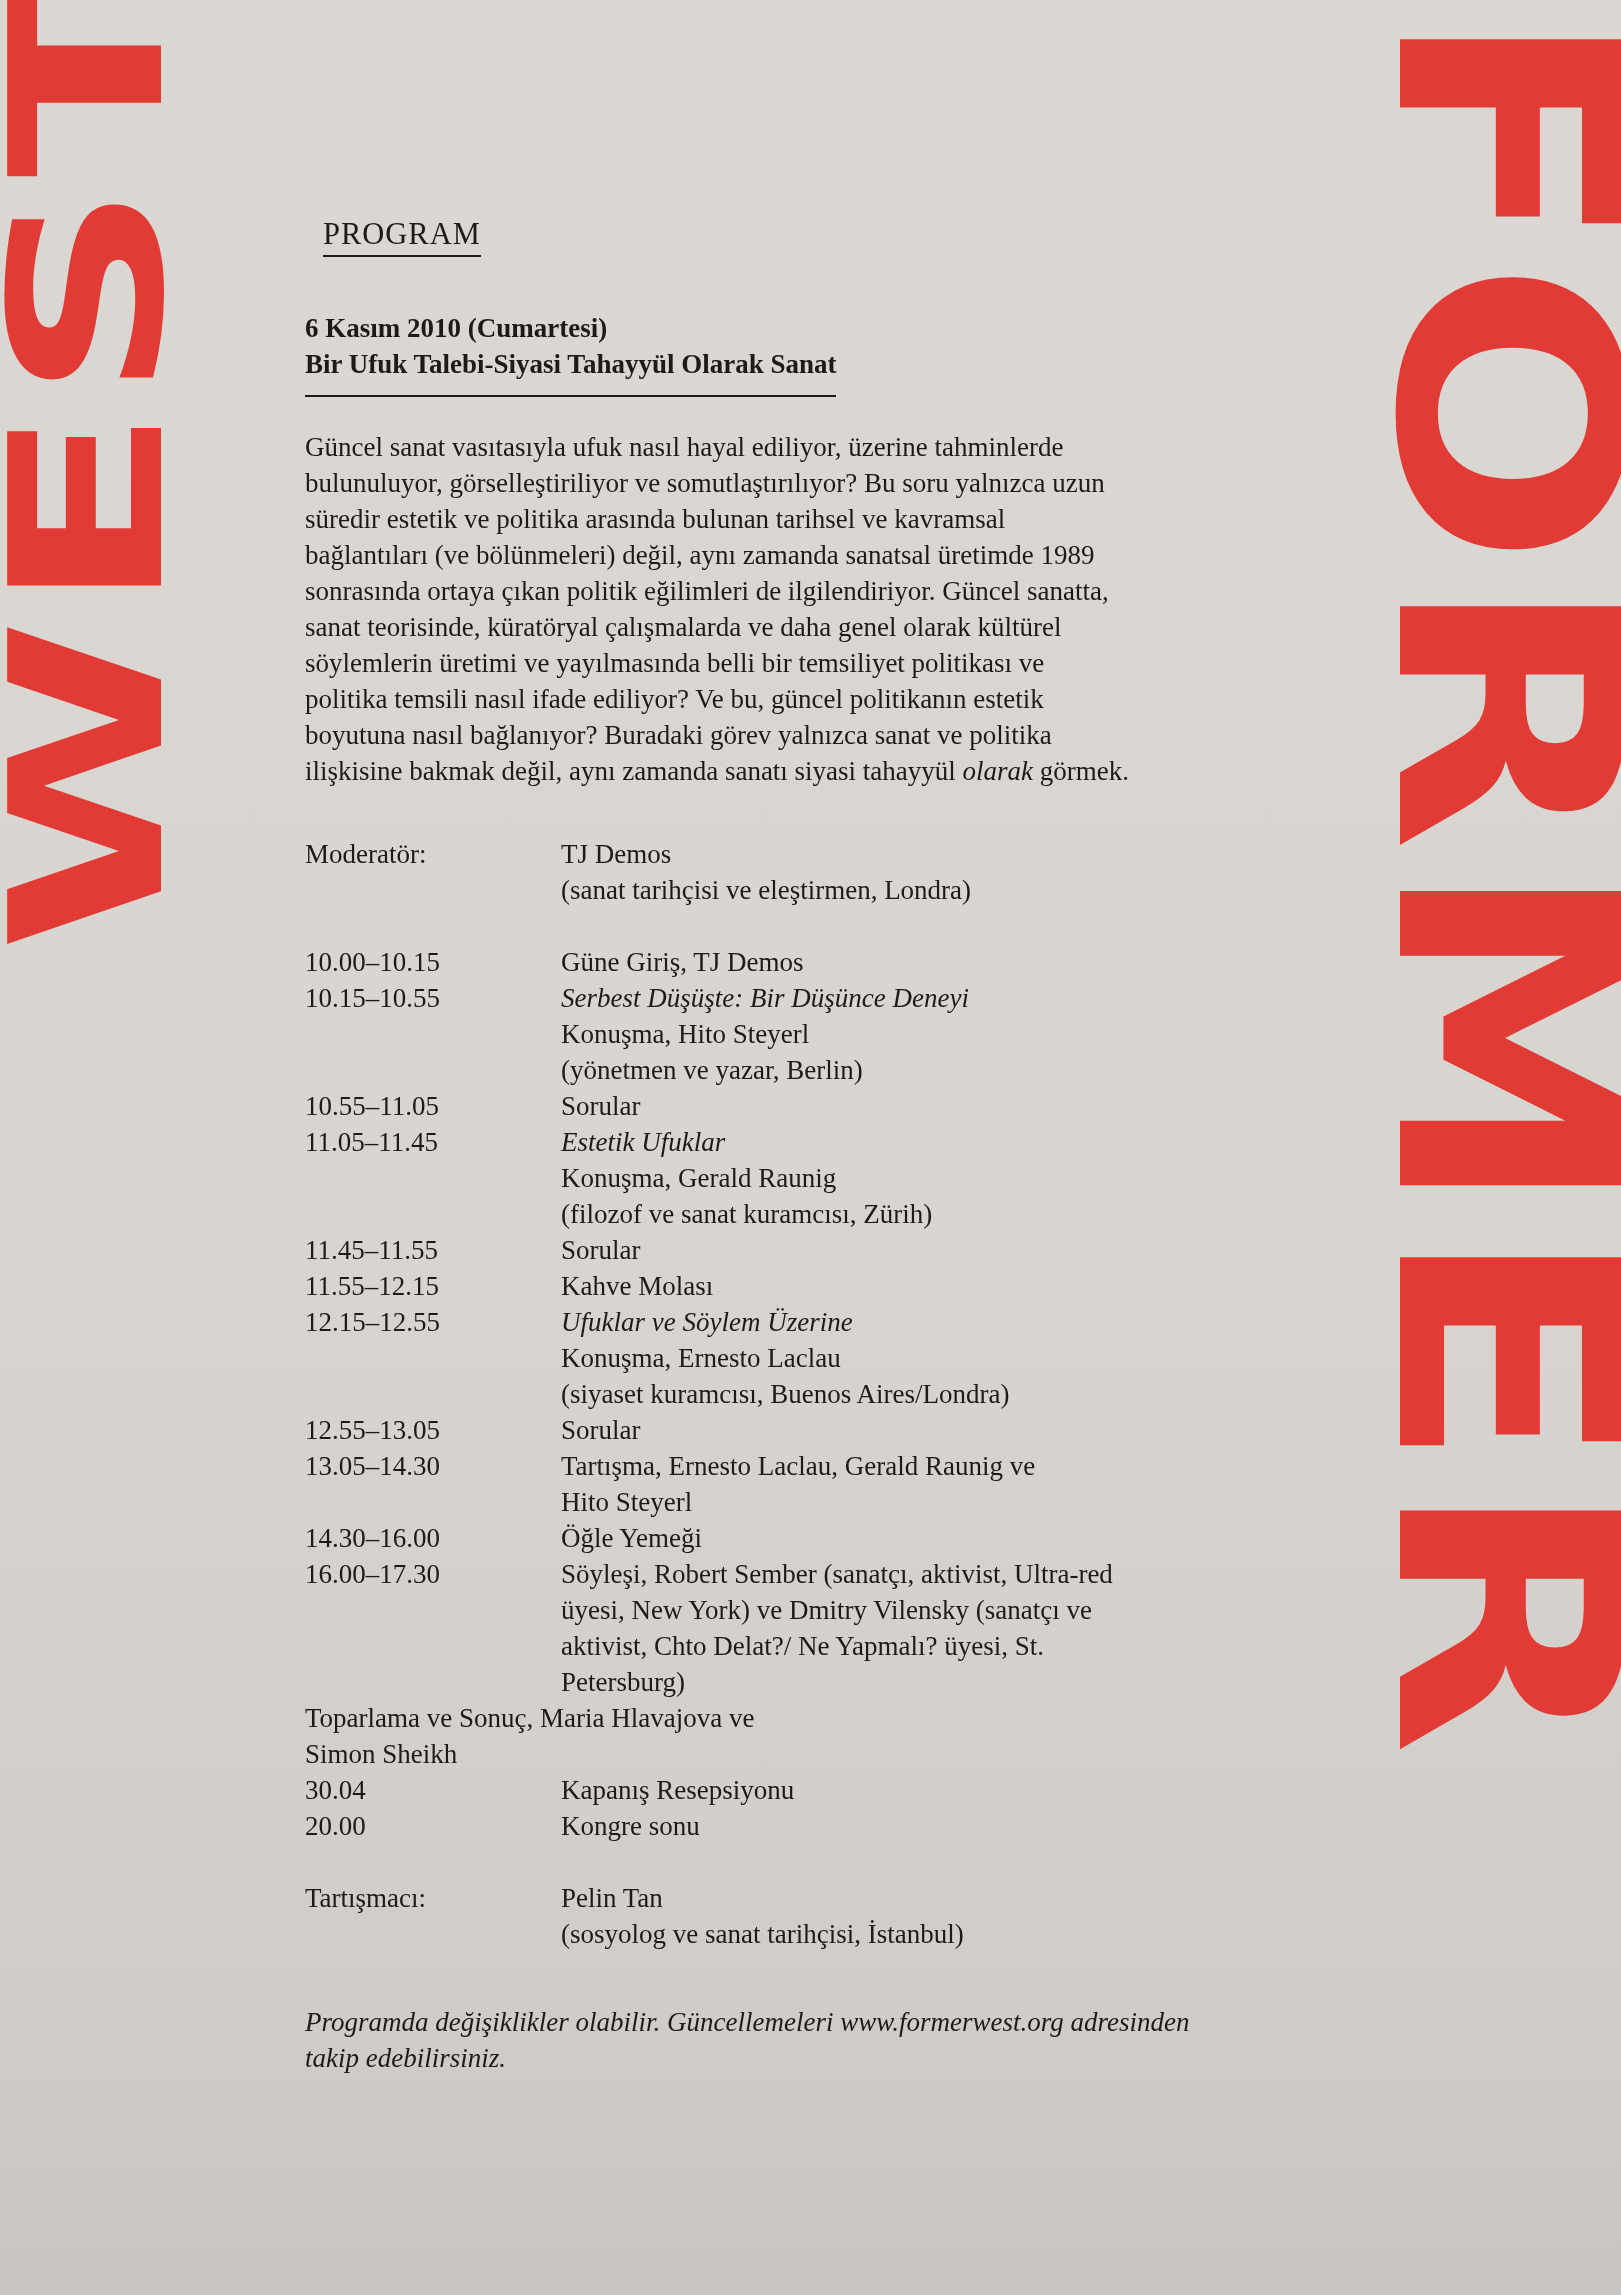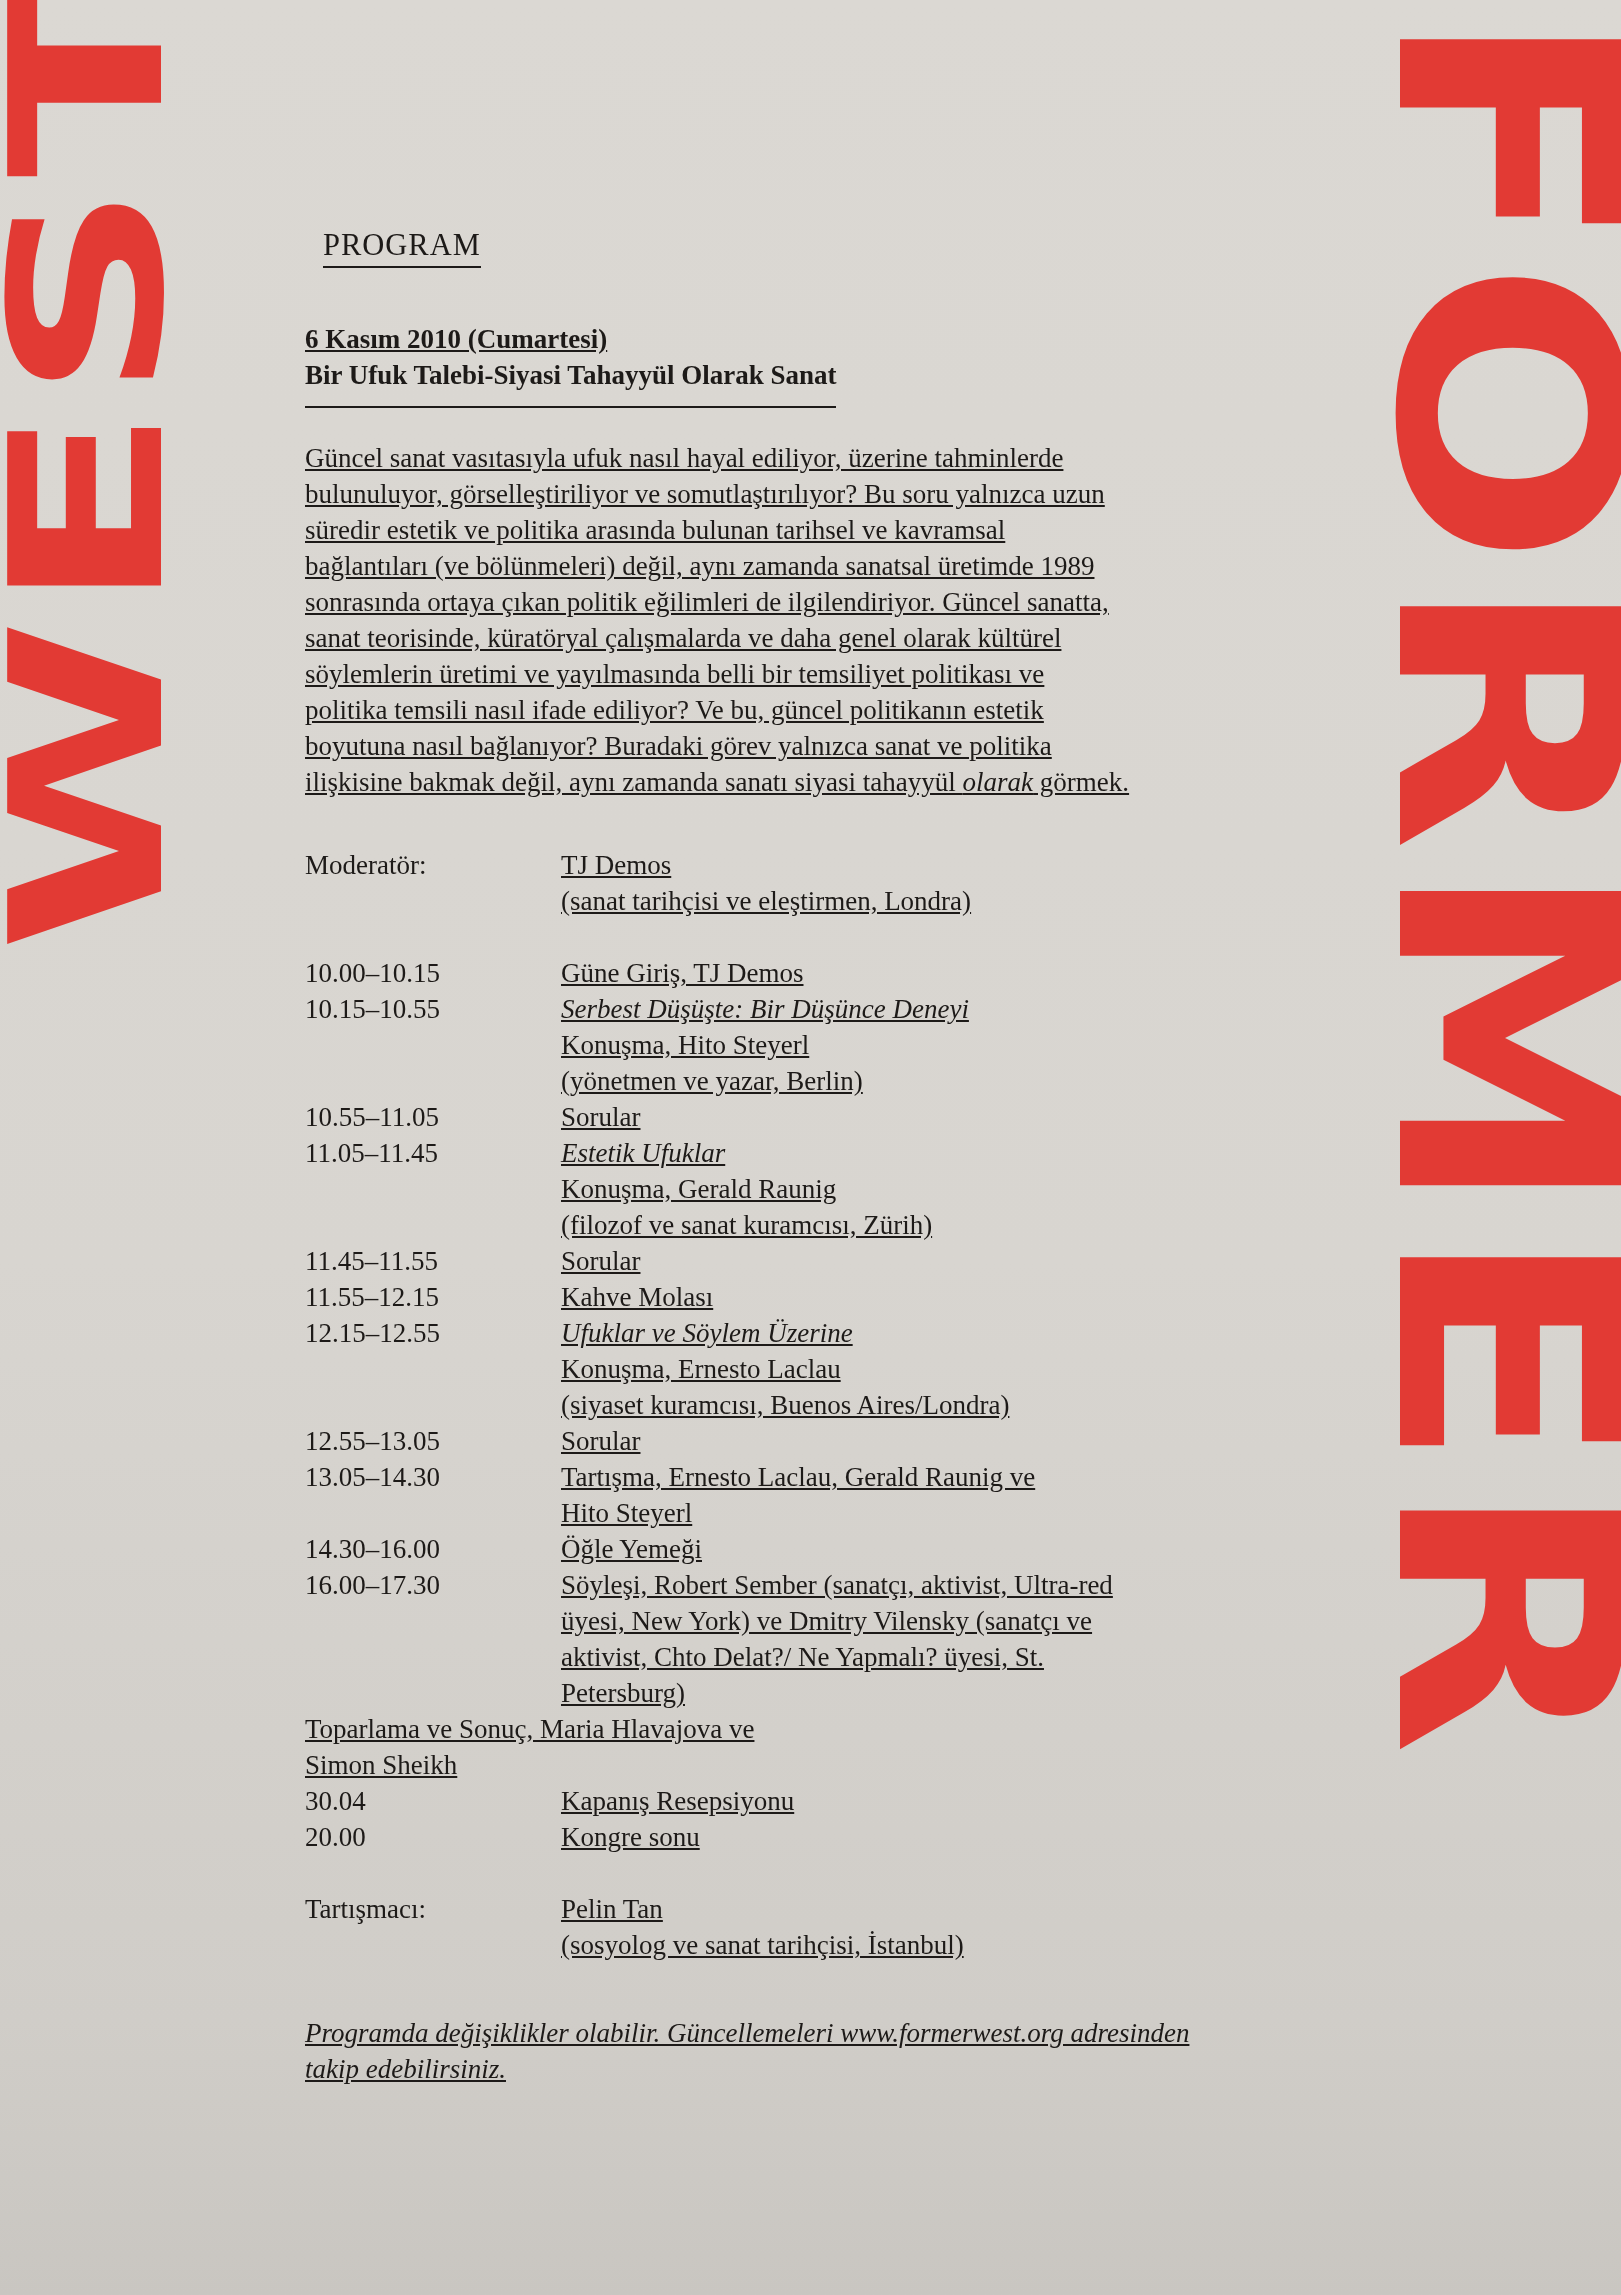--- a/index.html
+++ b/index.html
@@ -27,21 +27,21 @@
     transform:rotate(-90deg) scaleX(1.44);
   }
   .side.right{
     left:1662px;top:5.9px;
     font-size:310px;
     transform:rotate(90deg) scaleX(1.17);
   }
   
   .content{
     position:absolute;
-    left:305px;top:228px;
+    left:305px;top:217px;
     width:1052px;
     font-size:27px;
     line-height:36px;
   }
   .program-heading{
     display:inline-block;
     margin-left:18px;
     font-size:30.5px;
     line-height:30.5px;
     letter-spacing:1px;
@@ -52,21 +52,21 @@
     margin-top:53px;
     font-weight:bold;
   }
   .title-heading{font-weight:bold;}
   .title-heading span{
     display:inline-block;
     padding-bottom:13px;
     border-bottom:2.9px solid #1d1a18;
   }
   .intro{margin-top:32px;}
-  .line{white-space:nowrap;text-decoration:underline;}
+  .line{white-space:nowrap;}
   .it{font-style:italic;}
   .cols{display:flex;}
   .col-label{width:256px;flex:0 0 256px;white-space:nowrap;}
   .col-body{flex:1 1 auto;}
   .moderator-block{margin-top:47px;}
   .schedule-block{margin-top:36px;}
   .discussant-block{margin-top:36px;}
   .footer-note{margin-top:52px;font-style:italic;}
 </style>
 </head>

